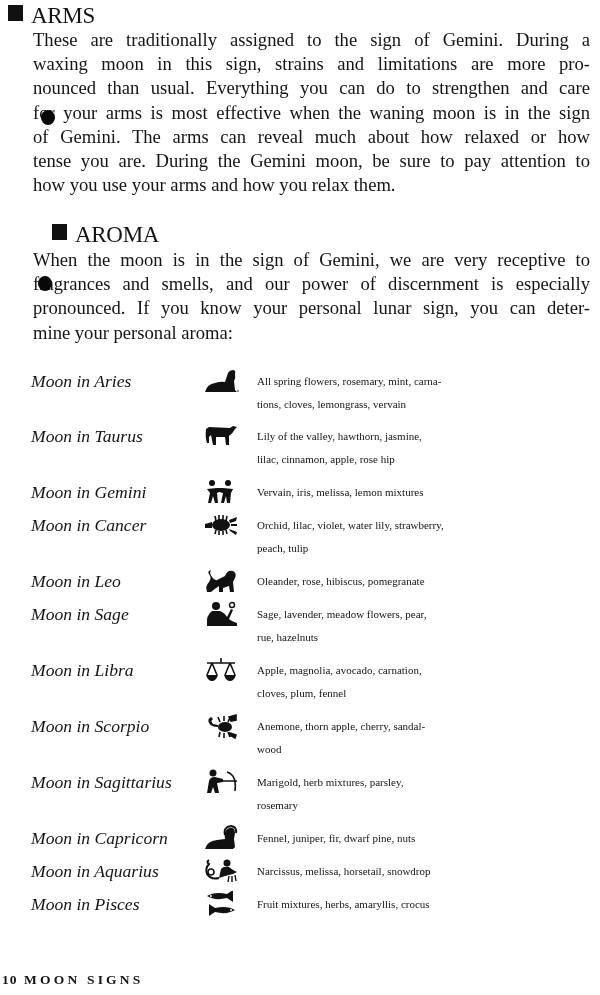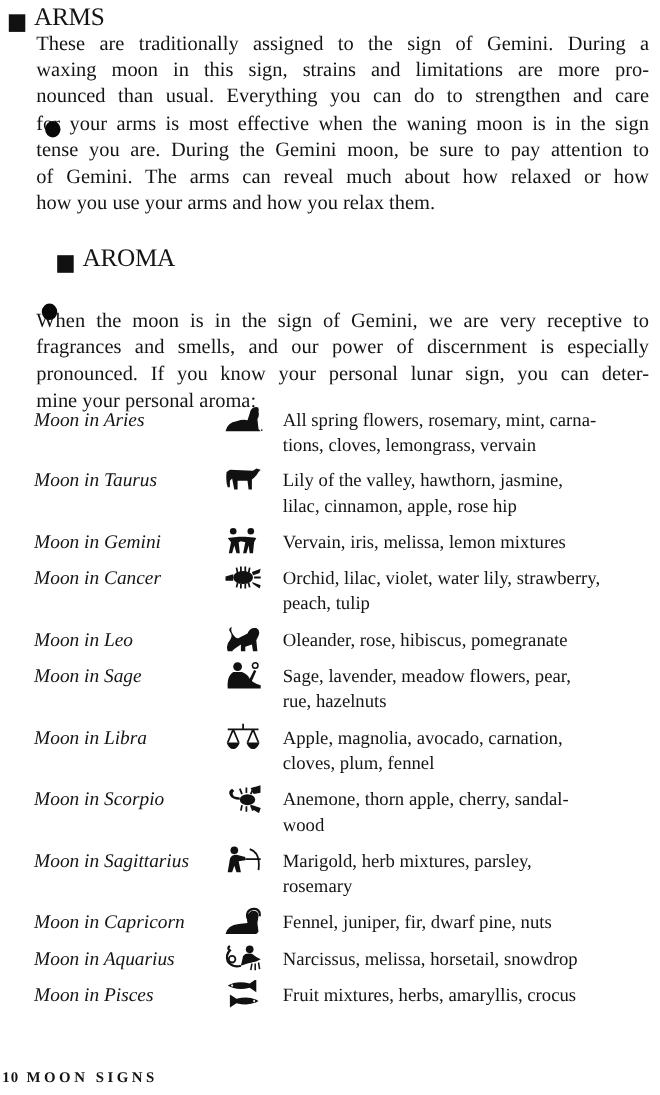--- a/index.html
+++ b/index.html
@@ -15,21 +15,21 @@
       font-family: "Liberation Serif", "DejaVu Serif", serif;
       color: #141414;
     }
     .section-heading {
       position: absolute;
       left: 8px;
       font-size: 23px;
       line-height: 26px;
       letter-spacing: -0.3px;
       display: flex;
-      align-items: flex-end;
+      align-items: flex-start;
     }
     .heading-square {
       display: inline-block;
       width: 15px;
       height: 16px;
       background: #111;
       margin-right: 8px;
       margin-top: 2px;
     }
     .body-text {
@@ -88,21 +88,21 @@
     .sign-icon svg {
       width: 36px;
       height: 26px;
       display: block;
     }
     .aroma {
       position: absolute;
       left: 257px;
       top: 0;
       width: 335px;
-      font-size: 17px;
+      font-size: 11px;
       line-height: 23px;
     }
     .aroma .line {
       display: block;
       white-space: nowrap;
     }
     .footer {
       position: absolute;
       left: 2px;
       top: 972px;
@@ -120,31 +120,31 @@
 
 <div class="section-heading" style="top:3px;">
   <span class="heading-square"></span>
   <span>ARMS</span>
 </div>
 <div class="body-text" style="top:28px;">
   <span class="line">These are traditionally assigned to the sign of Gemini. During a</span>
   <span class="line">waxing moon in this sign, strains and limitations are more pro-</span>
   <span class="line">nounced than usual. Everything you can do to strengthen and care</span>
   <span class="line">for your arms is most effective when the waning moon is in the sign</span>
+  <span class="line">of Gemini. The arms can reveal much about how relaxed or how</span>
   <span class="line">tense you are. During the Gemini moon, be sure to pay attention to</span>
-  <span class="line">of Gemini. The arms can reveal much about how relaxed or how</span>
   <span class="line last">how you use your arms and how you relax them.</span>
 </div>
 <div class="ink-dot" style="left:41px; top:110px;"></div>
 
 <div class="section-heading" style="top:222px;padding-left:44px;">
   <span class="heading-square"></span>
   <span>AROMA</span>
 </div>
-<div class="body-text" style="top:248px;margin-top:32px;">
+<div class="body-text" style="top:248px;">
   <span class="line">When the moon is in the sign of Gemini, we are very receptive to</span>
   <span class="line">fragrances and smells, and our power of discernment is especially</span>
   <span class="line">pronounced. If you know your personal lunar sign, you can deter-</span>
   <span class="line last">mine your personal aroma:</span>
 </div>
 <div class="ink-dot" style="left:38px; top:276px;"></div>
 
 <div class="table">
 
   <div class="row" style="top:2px;">

